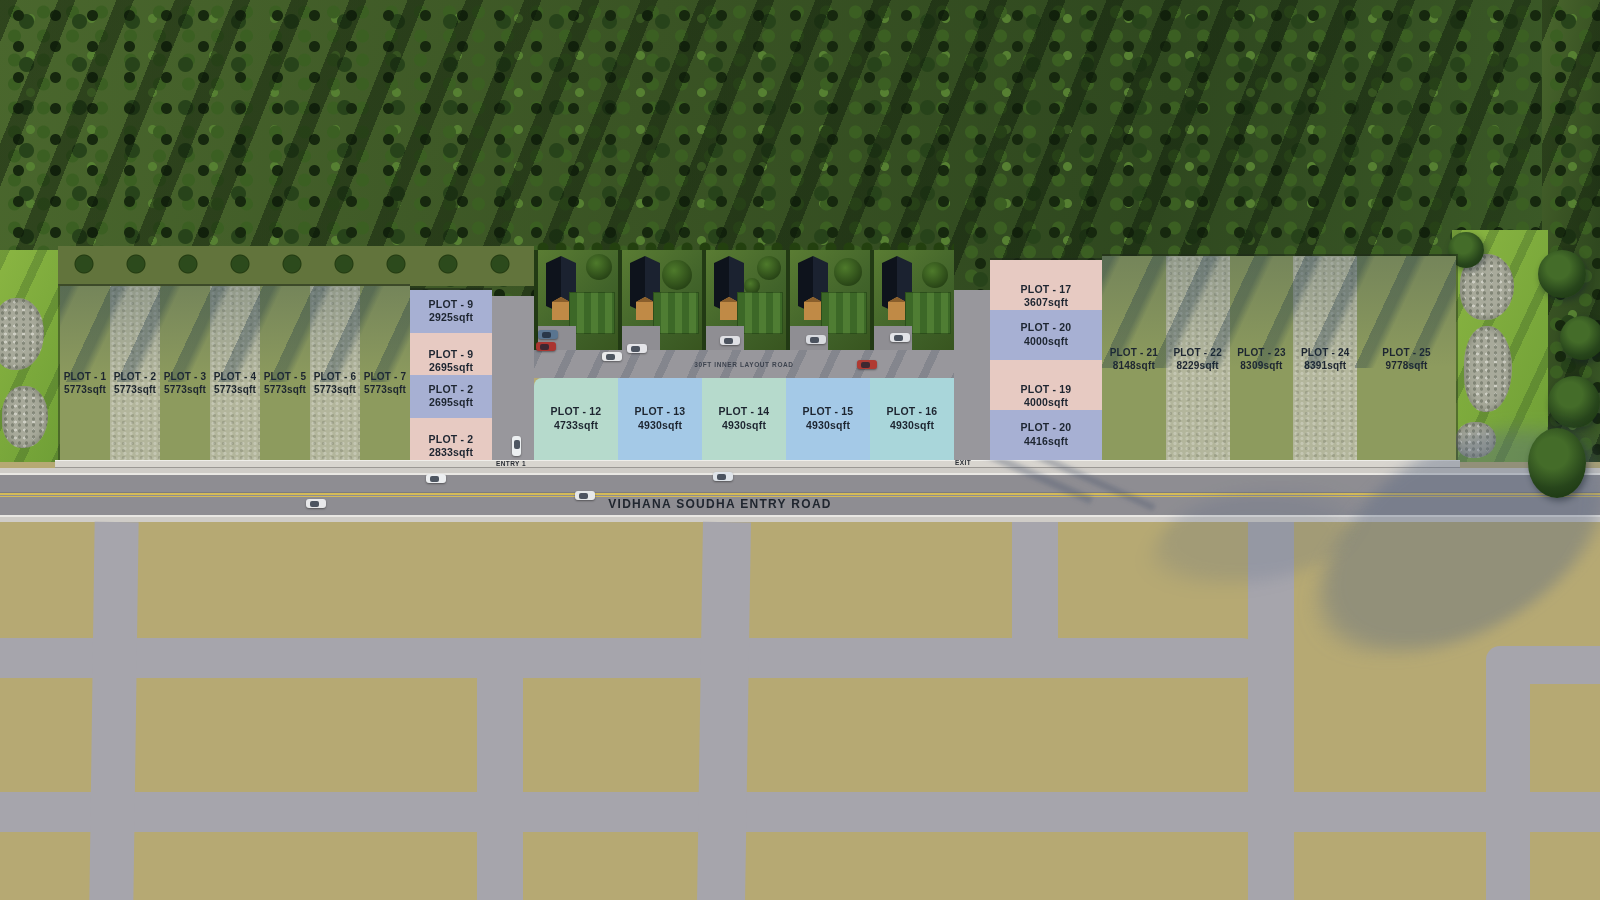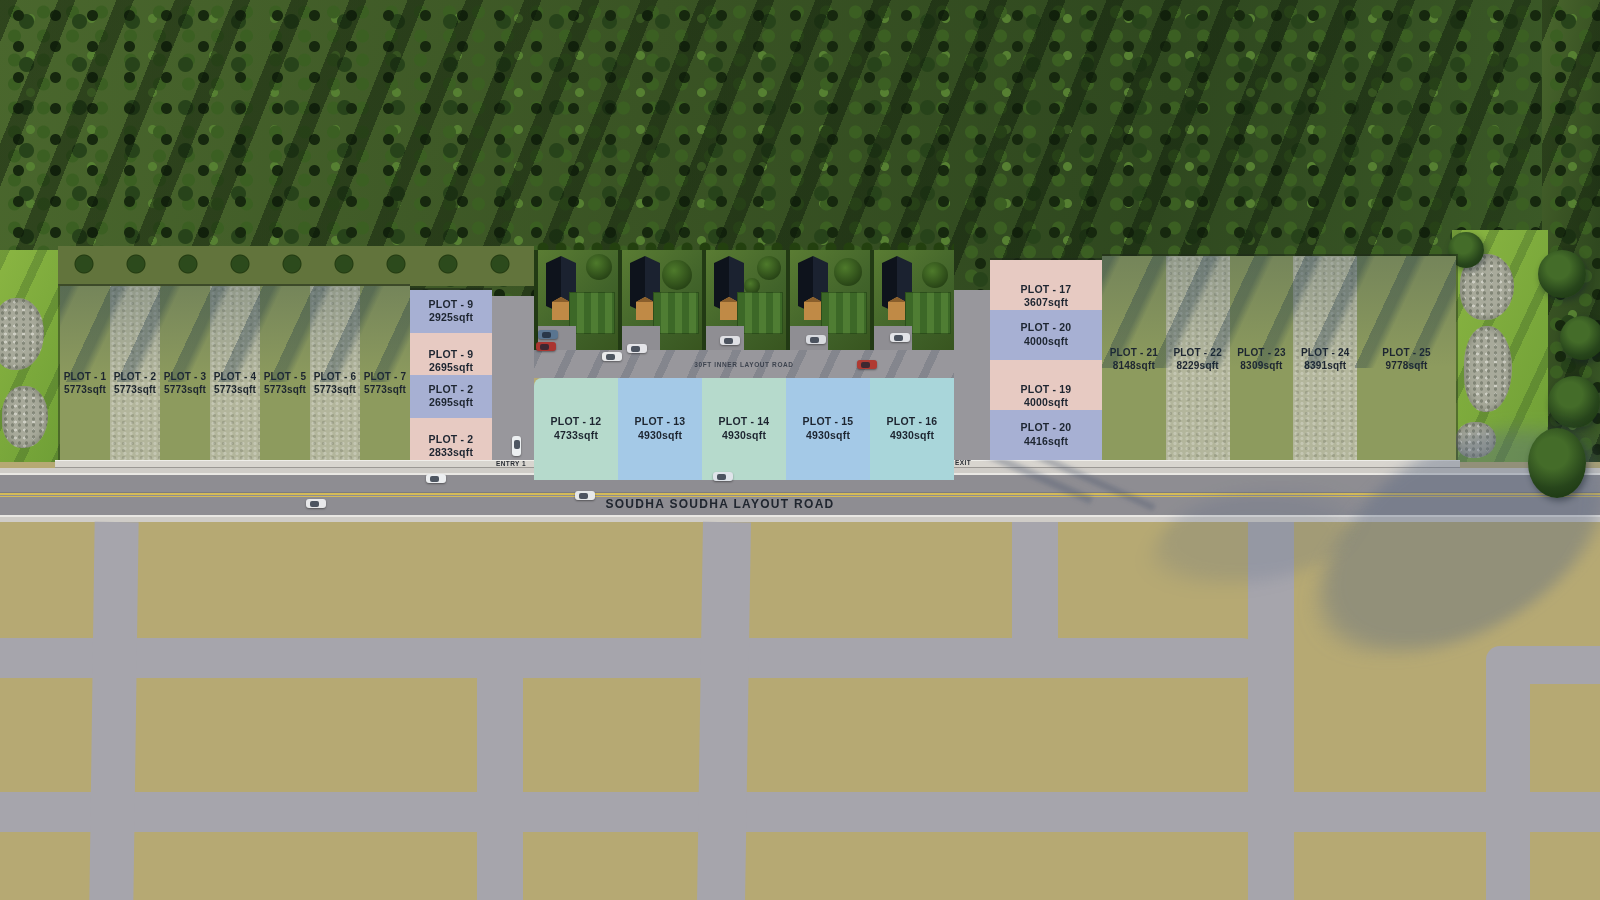--- a/index.html
+++ b/index.html
@@ -113,21 +113,21 @@
   .cyan{background:var(--cyan);}
   .vroad{position:absolute;background:var(--innerroad);}
   .entry-road{left:492px;top:296px;width:42px;height:164px;}
   .exit-road{left:954px;top:290px;width:36px;height:170px;}
   .inner-road{
     position:absolute;left:534px;top:350px;width:420px;height:28px;background:var(--innerroad);
     display:flex;align-items:center;justify-content:center;
     background-image:repeating-linear-gradient(115deg, rgba(40,55,75,.18) 0 8px, transparent 8px 30px);
   }
   .inner-road-label{font-size:6.5px;font-weight:bold;color:#333a46;letter-spacing:.6px;opacity:.9;}
-  .rowplots{left:534px;top:378px;width:420px;height:102px;border-top:none;border-radius:8px 0 0 0;}
+  .rowplots{left:534px;top:378px;width:420px;height:82px;border-top:none;border-radius:8px 0 0 0;}
   .rowplots .cell{flex:1;}
   
   .lots{position:absolute;left:534px;top:250px;width:420px;height:100px;display:flex;}
   .lots::before{
     content:'';position:absolute;left:0;right:0;top:-8px;height:12px;
     background-image:radial-gradient(circle,#23400f 0 5px,transparent 6px);
     background-size:18px 12px;
   }
   .lot{position:relative;flex:1;overflow:hidden;border-left:4px solid #223a14;
     background:linear-gradient(135deg,#5a7c33,#41632a 60%,#38551f);}
@@ -162,21 +162,21 @@
     <div class="gravel" style="position:absolute;left:12px;top:96px;width:48px;height:86px;"></div>
     <div class="gravel" style="position:absolute;left:4px;top:192px;width:40px;height:36px;"></div>
   </div>
   <div class="conifer" style="left:1448px;top:232px;width:36px;height:36px;"></div>
   <div class="conifer" style="left:1538px;top:250px;width:48px;height:48px;"></div>
   <div class="conifer" style="left:1560px;top:316px;width:44px;height:44px;"></div>
   <div class="conifer" style="left:1548px;top:376px;width:52px;height:52px;"></div>
 
   <div class="sidewalk"></div>
   <div class="road-main"></div>
-  <div class="road-label">SOUDHA SOUDHA LAYOUT ROAD</div>
+  <div class="road-label">VIDHANA SOUDHA ENTRY ROAD</div>
   <div class="gate-label entry-label">ENTRY 1</div>
   <div class="gate-label exit-label">EXIT</div>
 
   <div class="groad" style="left:-10px;top:638px;width:1272px;height:40px;border-radius:0 20px 20px 0;"></div>
   <div class="groad" style="left:-10px;top:792px;width:1630px;height:40px;"></div>
   <div class="groad" style="left:1522px;top:646px;width:90px;height:38px;"></div>
   <div class="groad" style="left:92px;top:522px;width:44px;height:380px;transform:rotate(.8deg);"></div>
   <div class="groad" style="left:477px;top:676px;width:46px;height:226px;"></div>
   <div class="groad" style="left:700px;top:522px;width:48px;height:380px;transform:rotate(.9deg);"></div>
   <div class="groad" style="left:1012px;top:522px;width:46px;height:156px;"></div>

